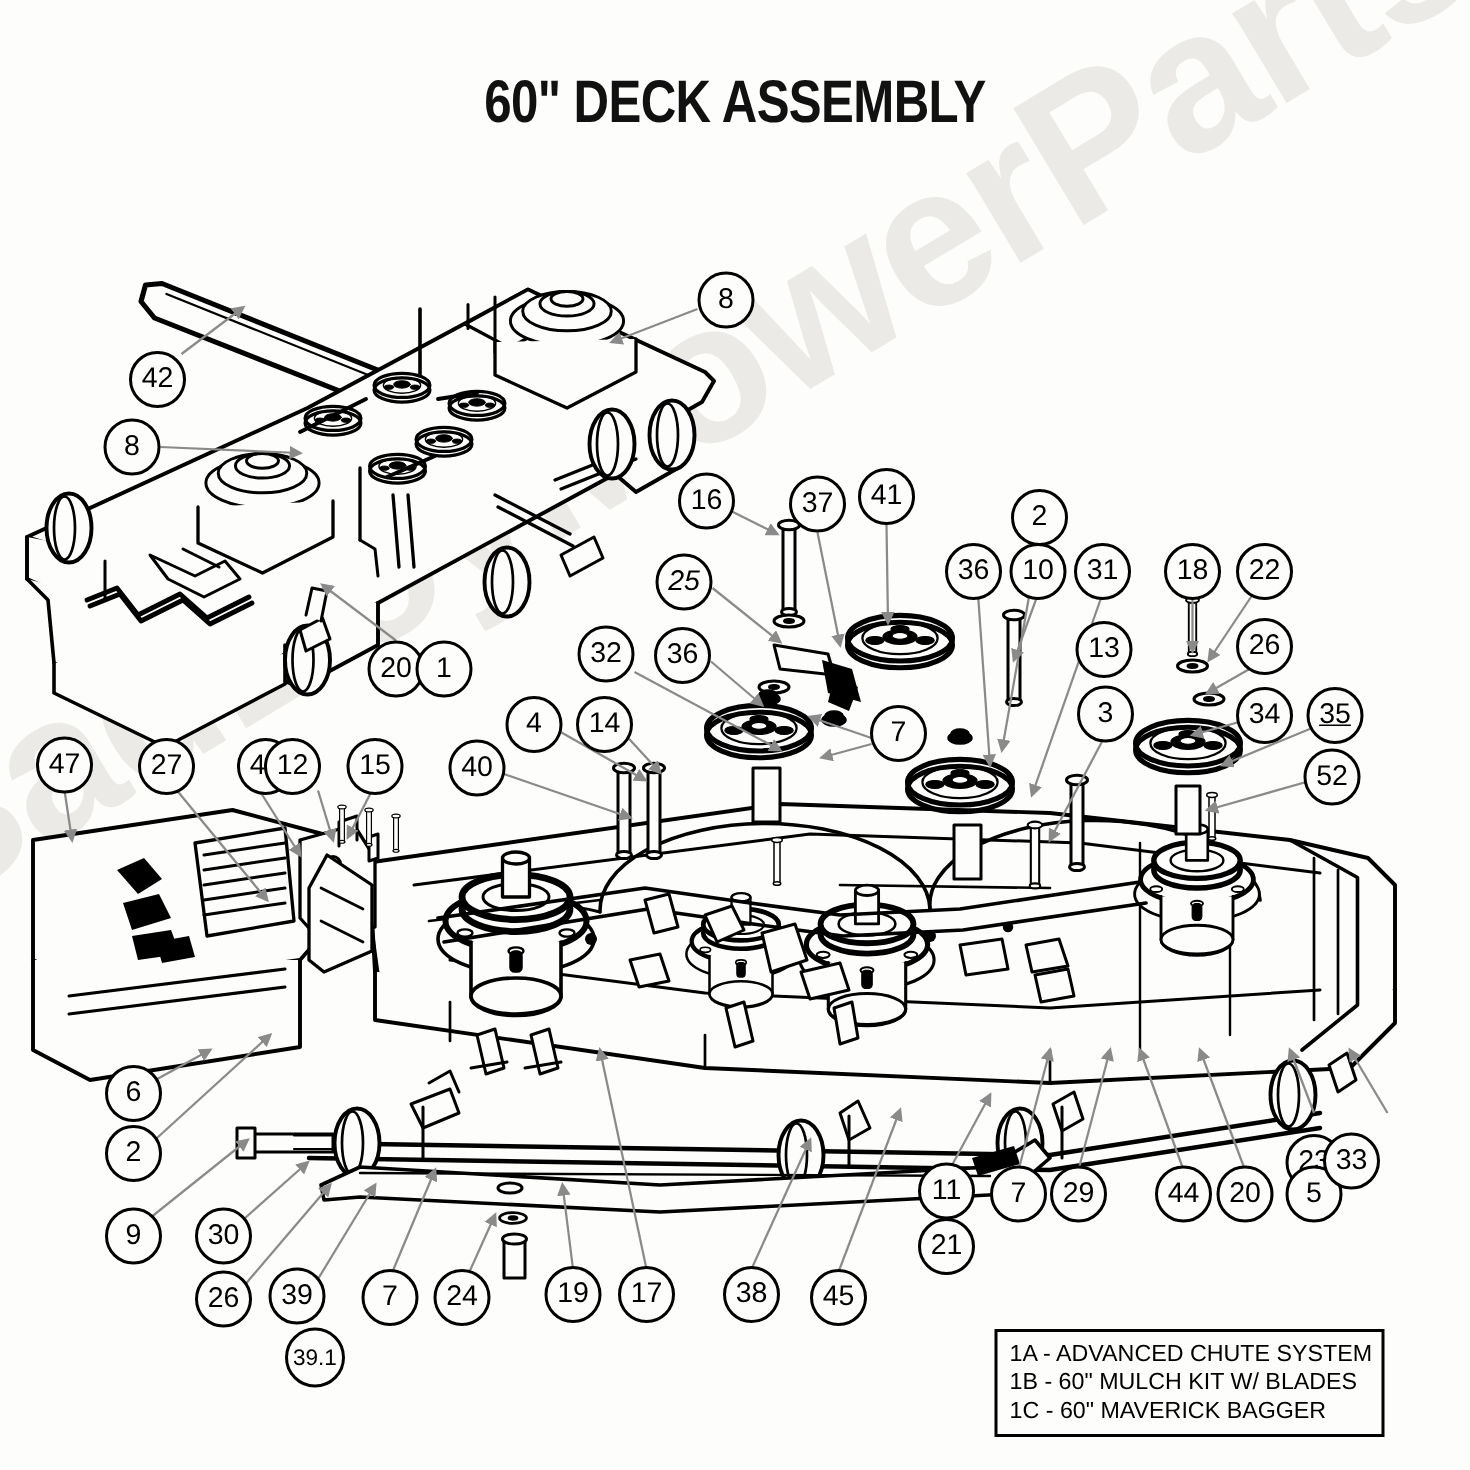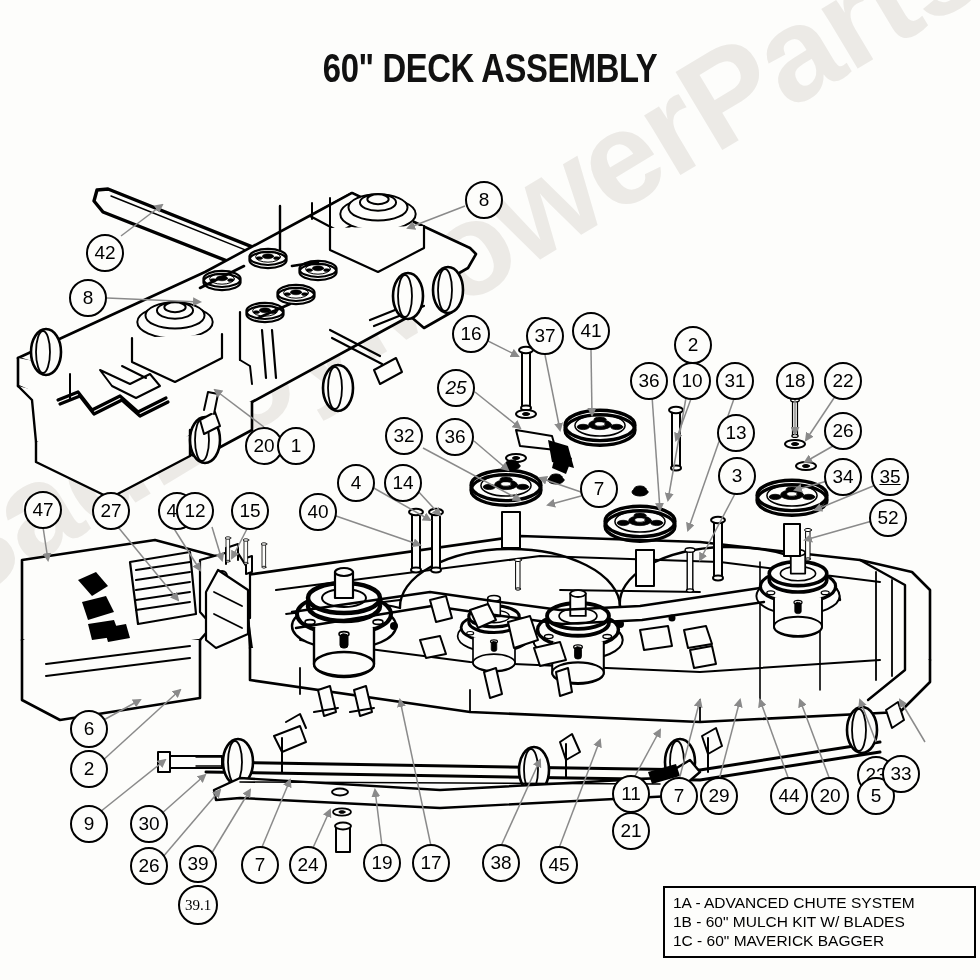--- a/index.html
+++ b/index.html
@@ -86,21 +86,21 @@
     width: 40px;
     height: 40px;
     font-size: 15px;
   }
 
   
   #legend {
     position: absolute;
     left: 663px;
     top: 886px;
-    width: 313px;
+    width: 260px;
     border: 2px solid #000000;
     background: #fdfdfb;
     box-sizing: border-box;
     padding: 5px 6px 6px 8px;
     z-index: 6;
   }
   #legend .ln {
     font-family: "Liberation Sans", sans-serif;
     font-size: 15.5px;
     color: #000000;
@@ -537,21 +537,21 @@
       <div class="callout sz-n" style="left: 158px; top: 492px;">46</div>
       <div class="callout sz-n" style="left: 176px; top: 492px;">12</div>
       <div class="callout sz-n" style="left: 231px; top: 492px;">15</div>
       <div class="callout sz-n" style="left: 299px; top: 493px;">40</div>
       <div class="callout sz-n" style="left: 70px; top: 710px;">6</div>
       <div class="callout sz-n" style="left: 70px; top: 750px;">2</div>
       <div class="callout sz-n" style="left: 70px; top: 805px;">9</div>
       <div class="callout sz-n" style="left: 130px; top: 805px;">30</div>
       <div class="callout sz-n" style="left: 130px; top: 847px;">26</div>
       <div class="callout sz-n" style="left: 179px; top: 845px;">39</div>
-      <div class="callout sz-d" style="left: 178px; top: 885px; font-family: Liberation Serif, serif;">39.1</div>
+      <div class="callout sz-d" style="left: 190px; top: 885px;">39.1</div>
       <div class="callout sz-n" style="left: 241px; top: 846px;">7</div>
       <div class="callout sz-n" style="left: 289px; top: 846px;">24</div>
       <div class="callout sz-n" style="left: 363px; top: 844px;">19</div>
       <div class="callout sz-n" style="left: 412px; top: 844px;">17</div>
       <div class="callout sz-n" style="left: 482px; top: 844px;">38</div>
       <div class="callout sz-n" style="left: 540px; top: 846px;">45</div>
       <div class="callout sz-n" style="left: 612px; top: 775px;">11</div>
       <div class="callout sz-n" style="left: 612px; top: 812px;">21</div>
       <div class="callout sz-n" style="left: 660px; top: 777px;">7</div>
       <div class="callout sz-n" style="left: 700px; top: 777px;">29</div>

